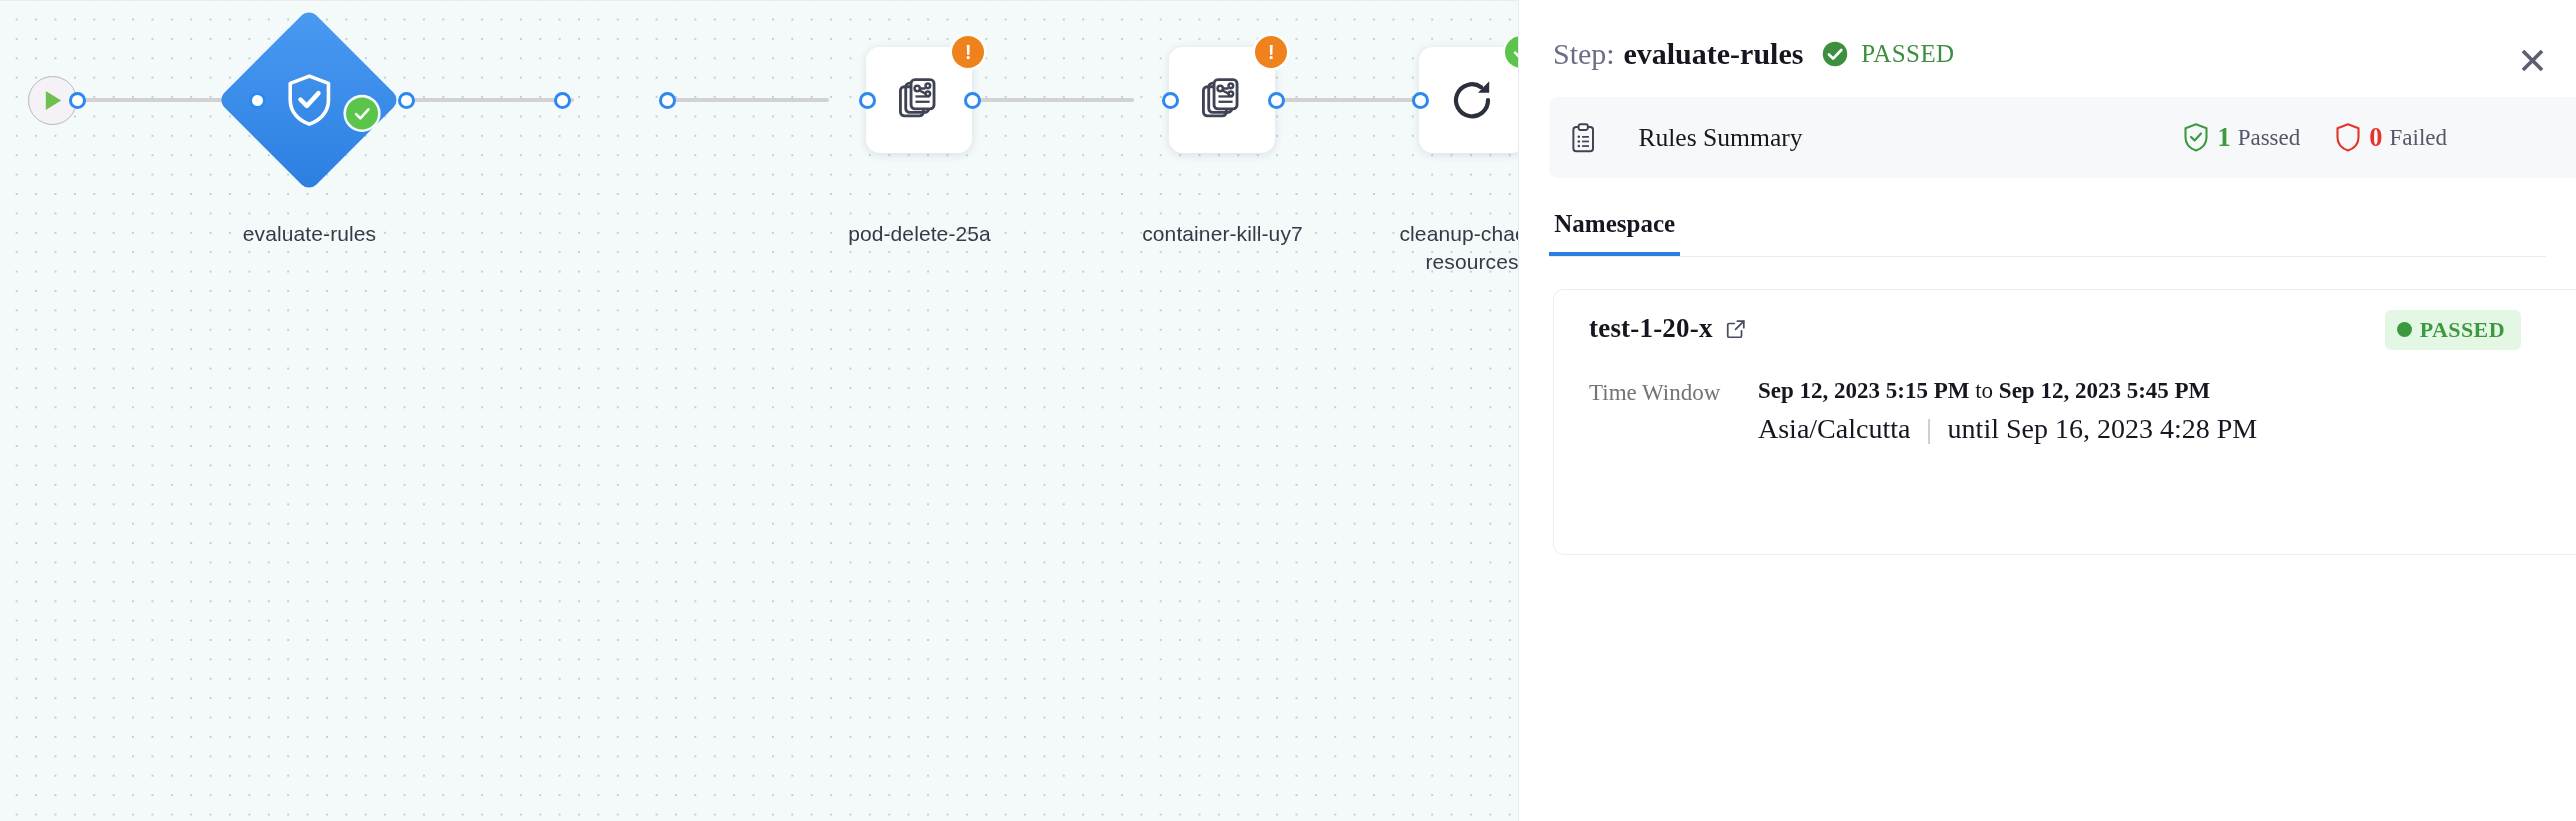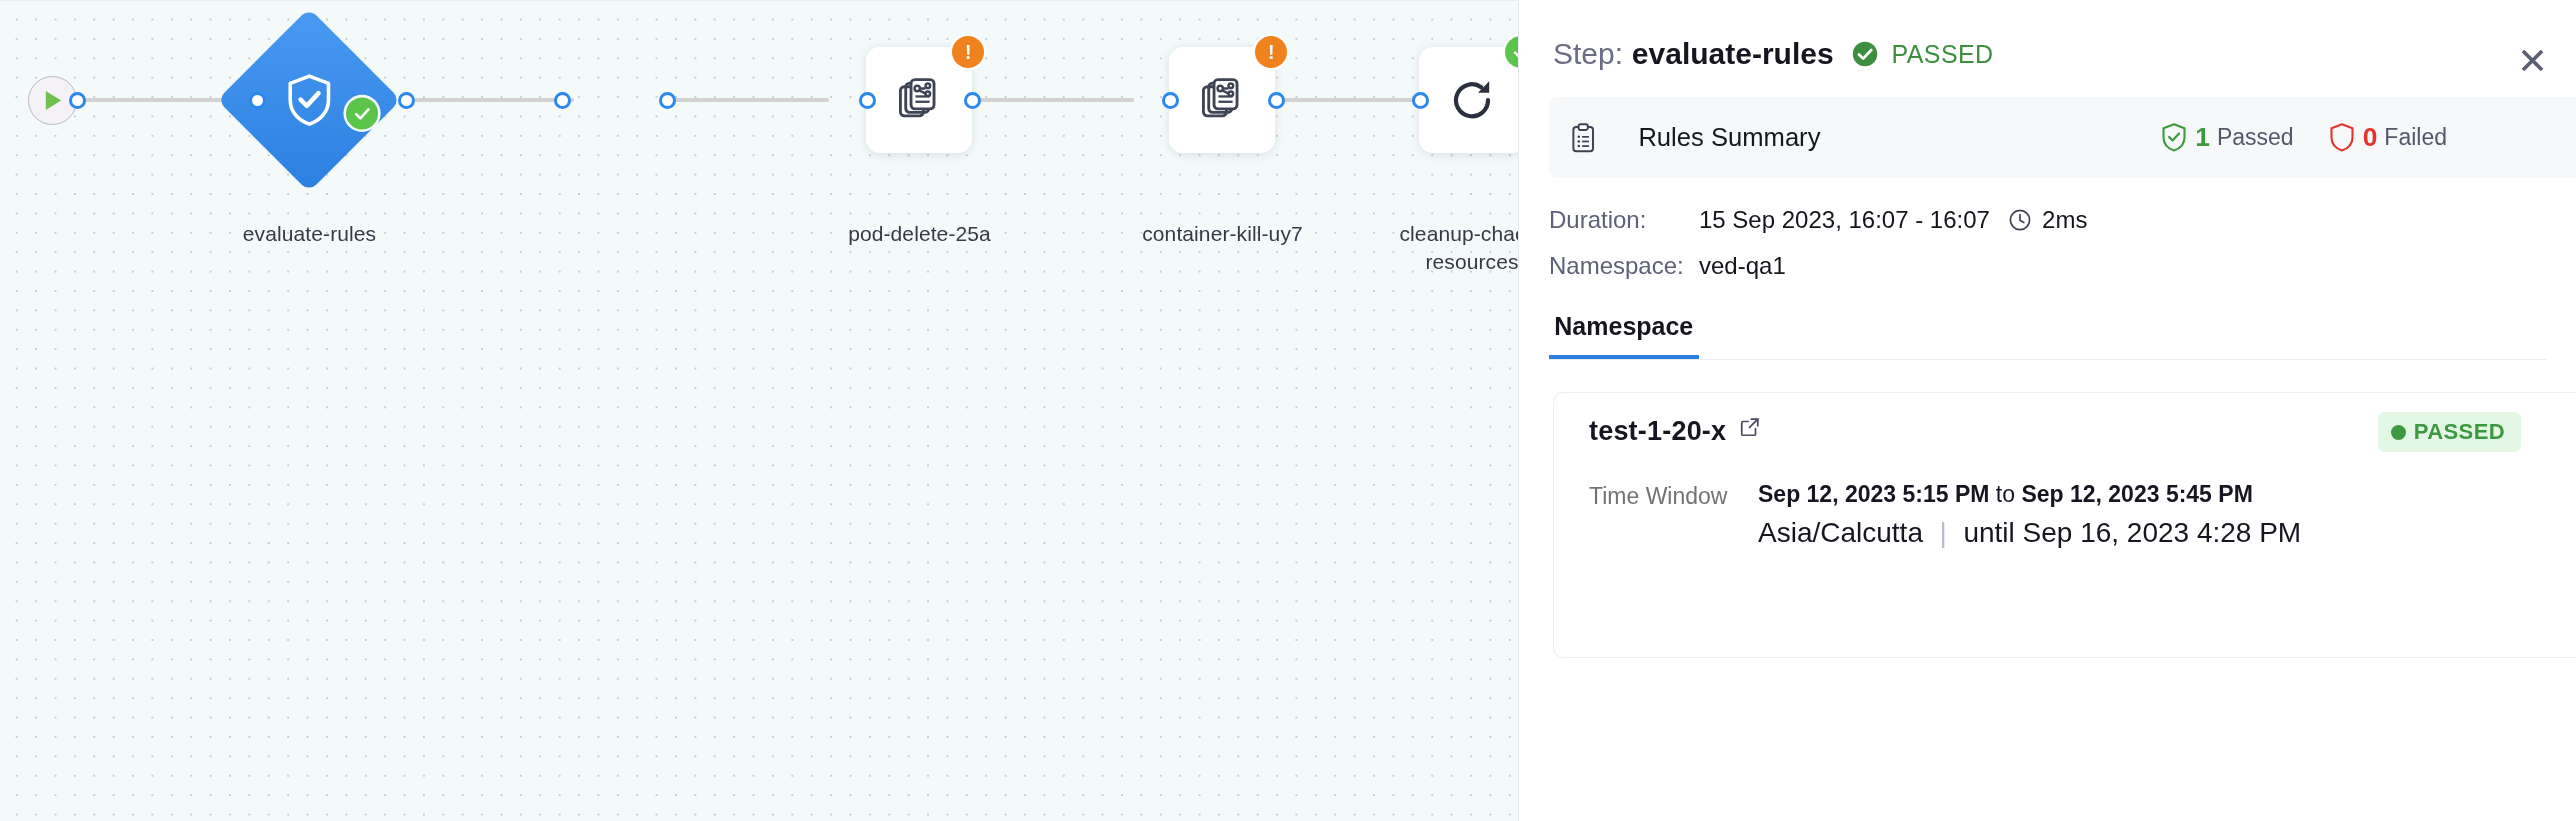--- a/index.html
+++ b/index.html
@@ -72,20 +72,21 @@
     font-size: 21px; color: #383946; line-height: 1.32;
     letter-spacing: 0.1px;
   }
 
   
   #panel {
     position: absolute; left: 1518px; top: 0;
     width: 1058px; height: 822px;
     background: #ffffff;
     border-left: 0.9px solid #e8eaef;
+    font-family: Liberation Serif, serif;
   }
   .panel-header {
     position: relative;
     padding: 37px 53px 0 34px;
     display: flex; align-items: center; gap: 12.3px;
   }
   .hdr-step { font-size: 30px; color: #6b6d85; font-weight: 400; }
   .hdr-name { font-size: 30px; color: #15161f; font-weight: 700; margin-left: -3.5px;}
   .hdr-status { font-size: 25px; color: #3d8f3f; font-weight: 500; letter-spacing: 0.4px; }
   .close-btn {
@@ -132,21 +133,21 @@
 
   .test-card {
     margin: 32px 0 0 34px;
     border: 1.3px solid #eceef3;
     border-radius: 10.6px 0 0 10.6px;
     border-right: none;
     padding: 23px 0 21px 35px;
     height: 266px;
     position: relative;
   }
-  .test-title-row { display: flex; }
+  .test-title-row { display: flex; align-items: center; }
   .test-title { font-size: 27px; font-weight: 700; color: #15161f; letter-spacing: 0.2px; }
   .ext-link { margin-left: 12.3px; display: flex; }
   .pass-pill {
     position: absolute; right: 55px; top: 19.4px;
     background: #e4f7e4; color: #3d9940;
     border-radius: 6.2px; padding: 7px 16px 7px 12.3px;
     display: flex; align-items: center; gap: 8px;
     font-size: 22px; font-weight: 600; letter-spacing: 0.4px;
   }
   .pill-dot { width: 15px; height: 15px; border-radius: 50%; background: #3d9940; }
@@ -318,39 +319,20 @@
             <svg width="28" height="31" viewBox="0 0 24 26">
               <path d="M12 1.6 L21 5 V13 C21 19 16.5 22.6 12 24.2 C7.5 22.6 3 19 3 13 V5 Z" fill="none" stroke="#e4352c" stroke-width="1.8" stroke-linejoin="round"></path>
             </svg>
           </span>
           <span class="count-num fail">0</span>
           <span class="count-lbl">Failed</span>
         </div>
       </div>
     </div>
 
-    <div class="kv-rows">
-      <div class="kv-row">
-        <div class="kv-key">Duration:</div>
-        <div class="kv-val">
-          <span>15 Sep 2023, 16:07 - 16:07</span>
-          <span style="margin-left:7px;">
-            <svg width="24" height="24" viewBox="0 0 24 24">
-              <circle cx="12" cy="12" r="9.6" fill="none" stroke="#3f4354" stroke-width="1.7"></circle>
-              <path d="M12 6.6 V12.3 L15.8 14.5" fill="none" stroke="#3f4354" stroke-width="1.7" stroke-linecap="round"></path>
-            </svg>
-          </span>
-          <span>2ms</span>
-        </div>
-      </div>
-      <div class="kv-row">
-        <div class="kv-key">Namespace:</div>
-        <div class="kv-val">ved-qa1</div>
-      </div>
-    </div>
 
     <div class="tabs">
       <div class="tab active">Namespace</div>
     </div>
 
     <div class="test-card">
       <div class="test-title-row">
         <span class="test-title">test-1-20-x</span>
         <span class="ext-link">
           <svg width="22" height="22" viewBox="0 0 24 24">

